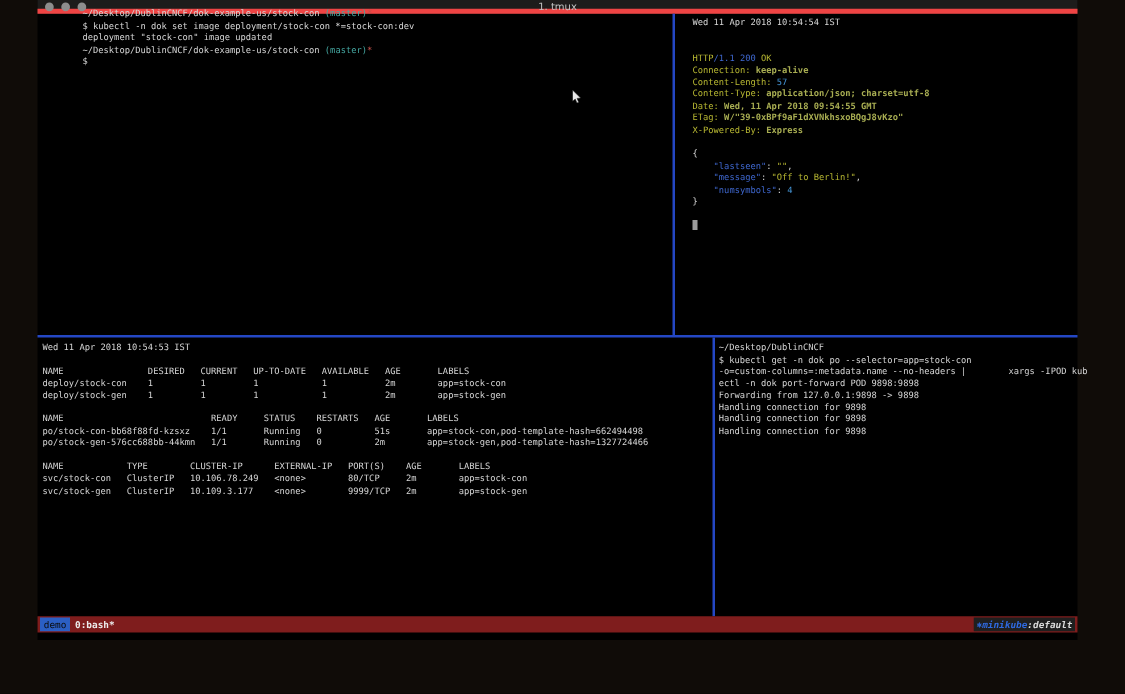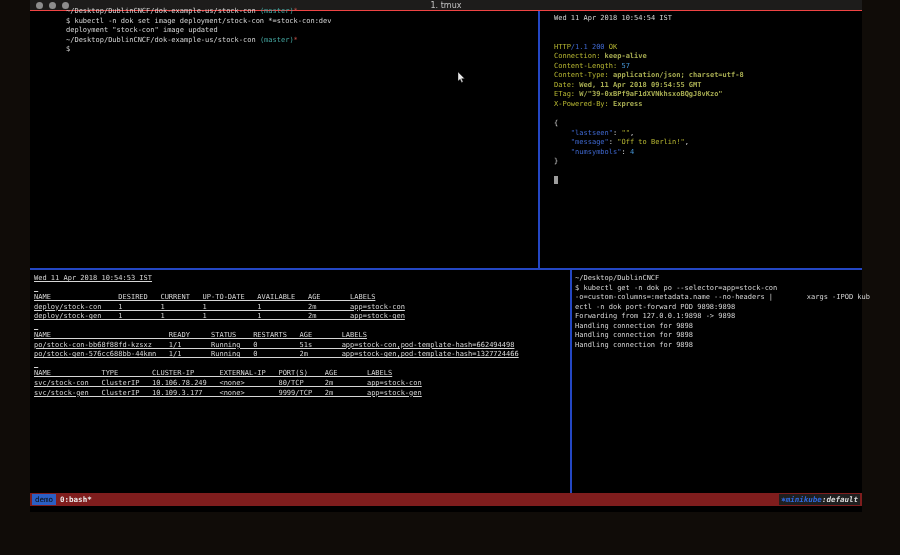--- a/index.html
+++ b/index.html
@@ -9,36 +9,36 @@
     position:relative;
     overflow:hidden;
     font-family:"DejaVu Sans Mono", monospace;
   }
   .window {
     position:absolute; left:30px; top:0; width:832px; height:512px;
     background:#000;
   }
   .titlebar {
     position:absolute; left:0; top:0; width:832px; height:11px;
-    background:#1d1c1b; border-bottom:1px solid #ef4444;
+    background:#1d1c1b; border-bottom:4px solid #ef4444;
   }
   .lights { position:absolute; left:6px; top:2px; display:flex; gap:6px; }
   .light { width:7px; height:7px; border-radius:50%; background:#8d8d8d; }
   .title {
     position:absolute; left:0; top:1px; width:100%; text-align:center;
     font-family:"DejaVu Sans", sans-serif; font-size:8px; color:#c3c3c3;
   }
   .pane {
     position:absolute; overflow:hidden; white-space:pre;
     font-size:7px; line-height:9.55px; color:#d6d6d6;
   }
   .tline { height:9.55px; }
   .pane-tl { left:0;   top:4px;  width:508px; height:257px; padding:3px 0 0 4px;margin-left:32px; }
   .pane-tr { left:521px; top:11px; width:322px; height:211px; padding:3px 0 0 3px; }
-  .pane-bl { left:0;   top:270px; width:600px; height:223px; padding:4px 0 0 4px;text-decoration:underline; }
+  .pane-bl { left:0;   top:270px; width:600px; height:223px; padding:4px 0 0 4px; }
   .pane-br { left:542px; top:270px; width:346px; height:223px; padding:4px 0 0 3px; }
   .div-v-top { position:absolute; left:508px; top:11px;  width:2px; height:257px; background:#2447c4; }
   .div-h     { position:absolute; left:0;     top:268px; width:832px; height:2px; background:#2447c4; }
   .div-v-bot { position:absolute; left:540px; top:270px; width:2px; height:223px; background:#2447c4; }
   
   .c-d { color:#d6d6d6; }
   .c-c { color:#45a8a2; }
   .c-r { color:#c05048; }
   .c-y { color:#b8b832;margin-top:12px; }
   .c-v { color:#a8ad52;font-weight:bold; }

